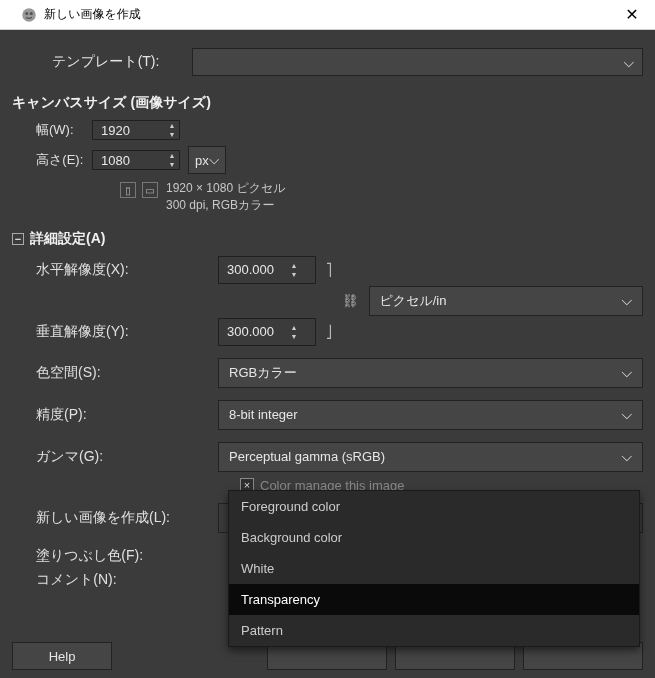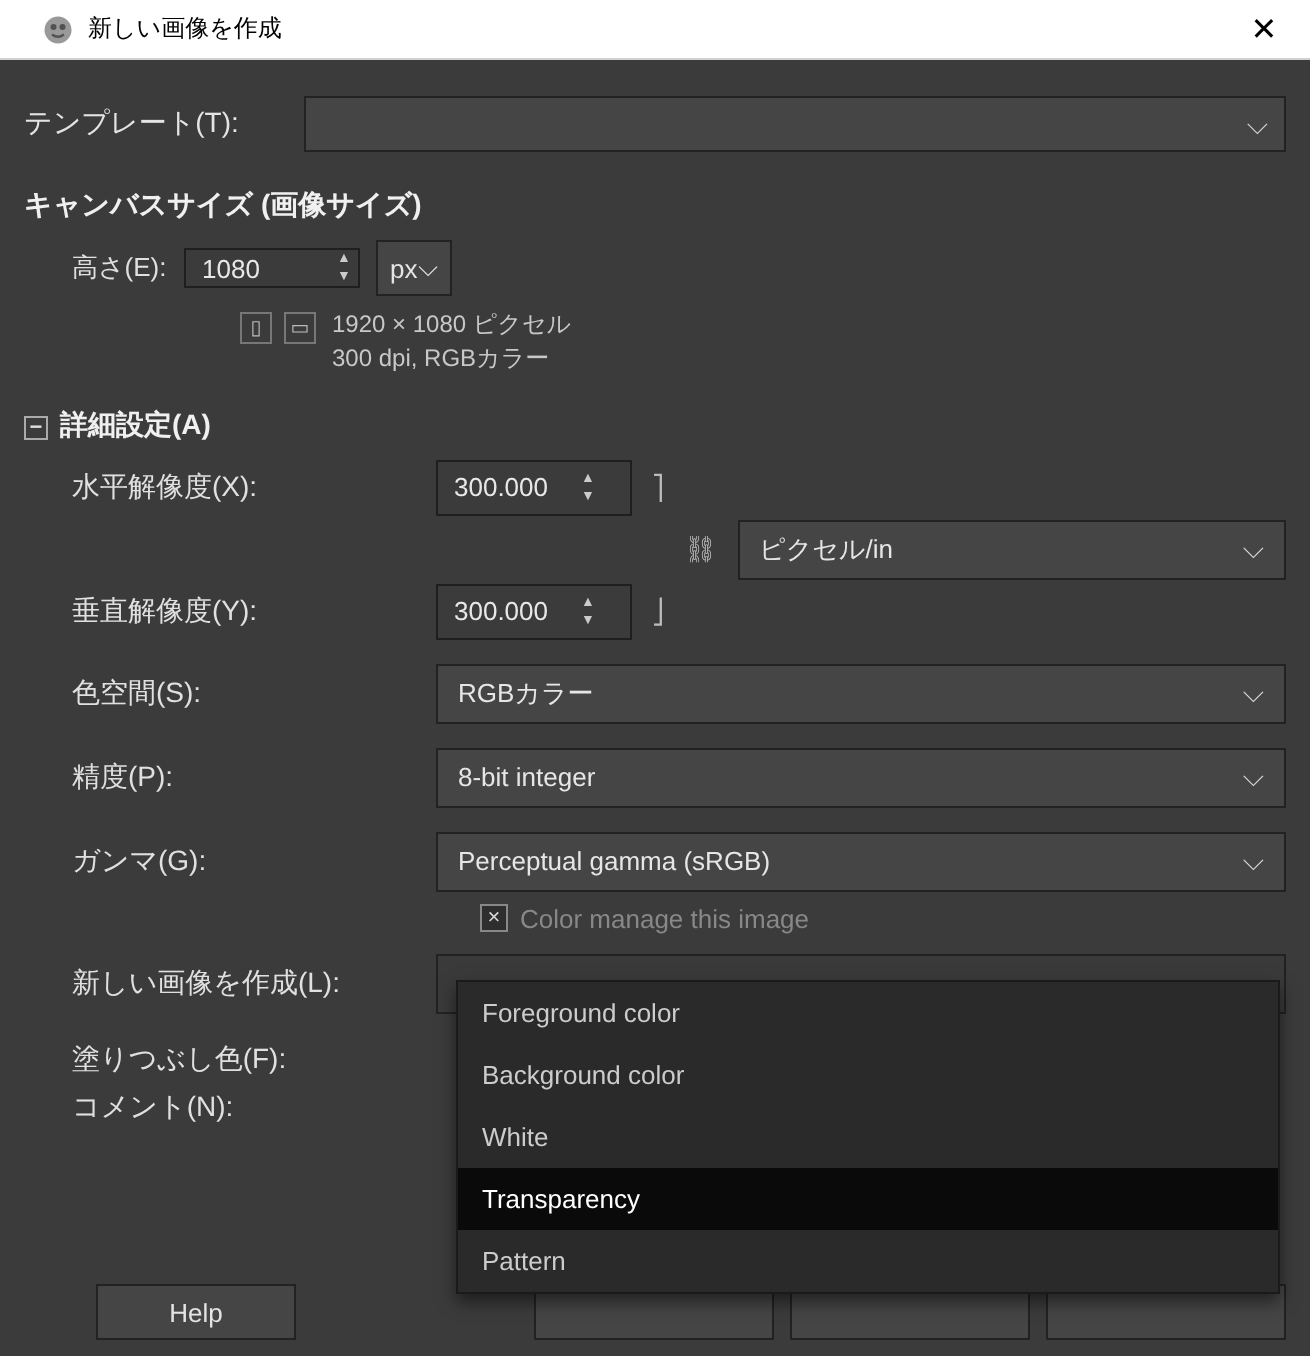--- a/index.html
+++ b/index.html
@@ -29,21 +29,21 @@
   .titlebar .app-icon svg { display:block; }
   .titlebar .title { flex: 1; font-size: 12px; }
   .titlebar .close {
     width: 46px; height: 30px;
     display:flex; align-items:center; justify-content:center;
     font-size: 16px;
   }
   .content { padding: 12px 12px 12px 12px; }
 
   .row { display:flex; align-items:center; margin: 6px 0; }
-  .template-row { margin-bottom: 18px;}
+  .template-row { margin-bottom: 18px; margin-left: 40px;}
   .template-row .lbl { width: 140px; font-size: 14px; color:#e4e4e4; }
   .dropdown {
     flex: 1;
     background: #454545;
     border: 1px solid #222;
     height: 28px;
     display:flex; align-items:center; justify-content:flex-end;
     padding: 0 8px;
     color:#e6e6e6;
   }
@@ -117,21 +117,21 @@
     color: #ccc;
     cursor: pointer;
   }
   .dropdown-popup .item.selected {
     background: #0a0a0a;
     color: #fff;
   }
 
   .footer {
     position:absolute; bottom:8px; left:12px; right:12px;
-    display:flex; gap:8px;margin-left:36px;
+    display:flex; gap:8px;
   }
   .footer .btn {
     background:#454545; border:1px solid #222; height:28px;
     display:flex;align-items:center;justify-content:center; color:#e4e4e4;
     flex:1;
   }
   .footer .btn.help { width:100px; flex:0 0 100px; }
   .footer .spacer { flex:1; }
 </style>
 </head>
@@ -154,20 +154,30 @@
 
   <div class="row template-row">
     <div class="lbl">テンプレート(T):</div>
     <div class="dropdown">
       <span class="chev">⌵</span>
     </div>
   </div>
 
   <div class="section-hdr">キャンバスサイズ (画像サイズ)</div>
 
+  <div class="form-row">
+    <div class="lbl canvas-lbl">幅(W):</div>
+    <div class="num-input wide">
+      <input value="1920" style="">
+      <div class="spin">
+          <div>▲</div>
+          <div>▼</div>
+        </div>
+    </div>
+  </div>
 
   <div class="form-row">
     <div class="lbl canvas-lbl">高さ(E):</div>
     <div class="num-input wide">
       <input value="1080" style="">
       <div class="spin">
           <div>▲</div>
           <div>▼</div>
         </div>
     </div>

